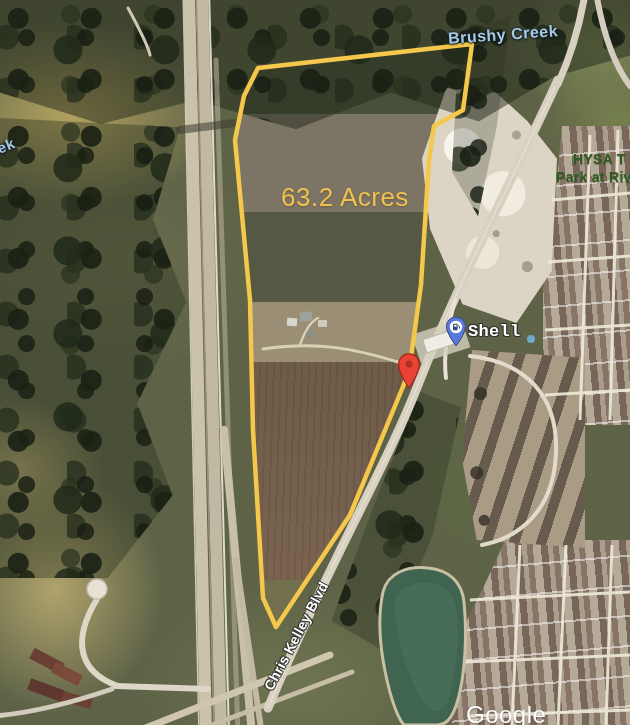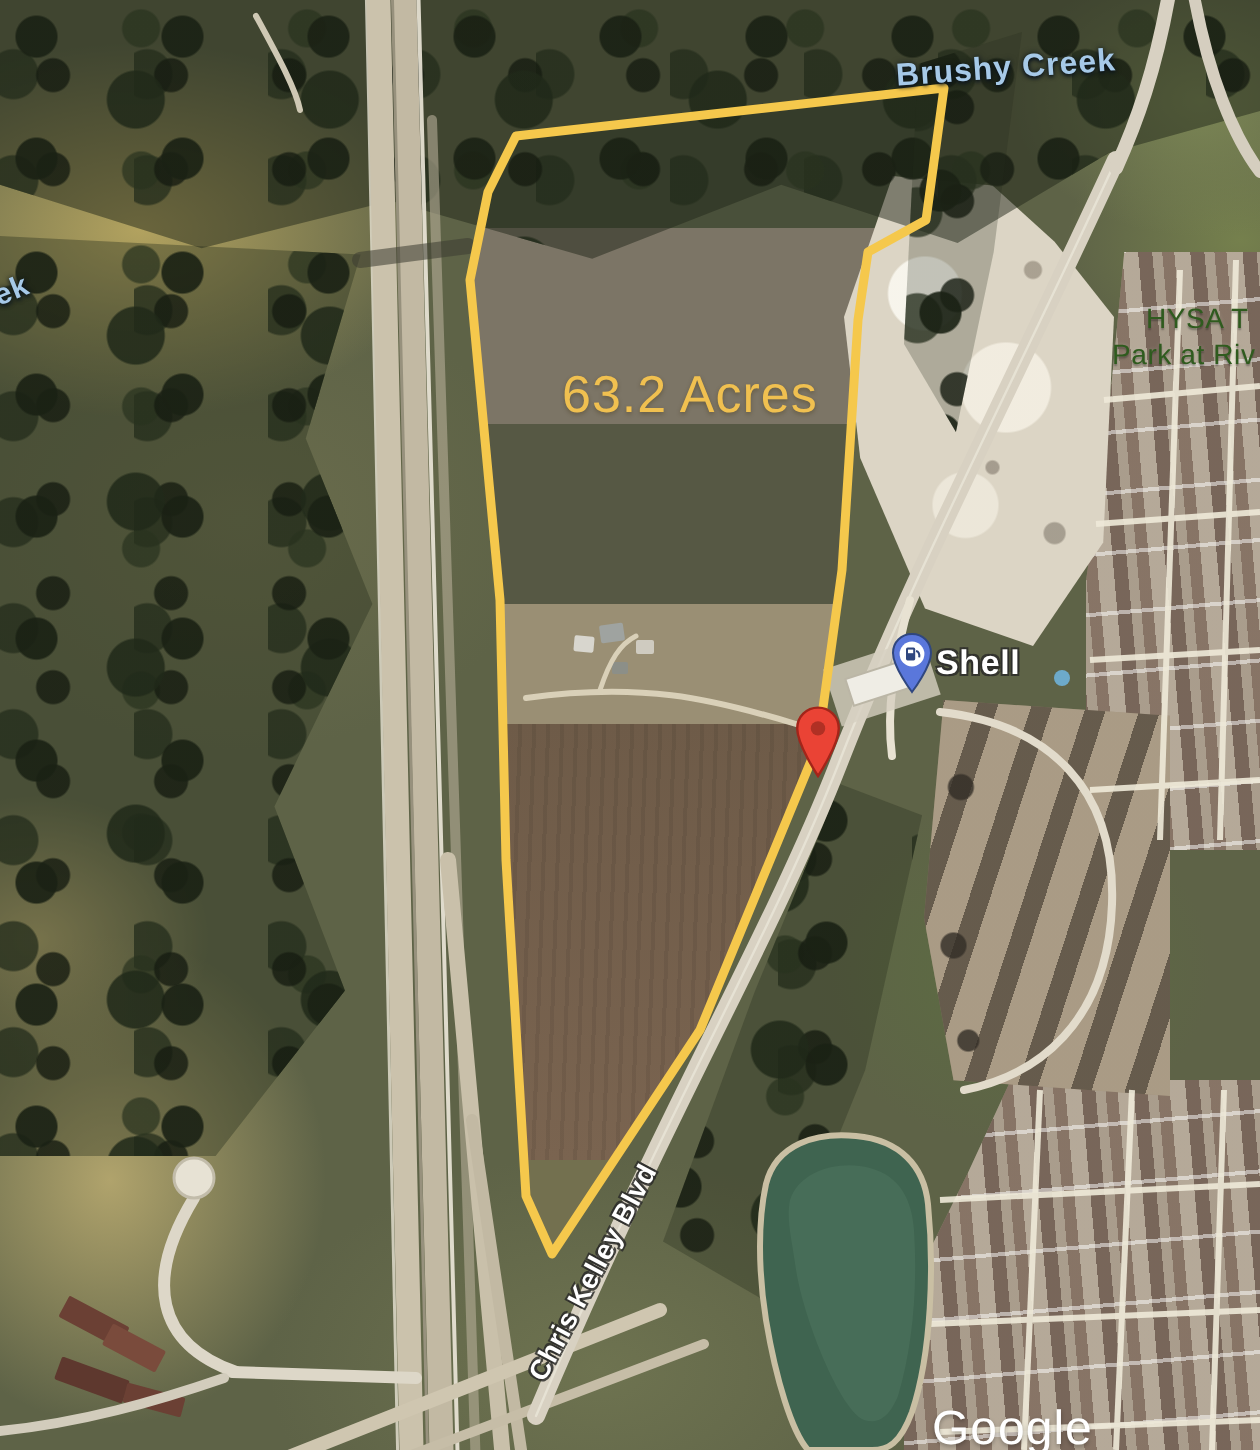--- a/index.html
+++ b/index.html
@@ -98,27 +98,27 @@
   #map-svg{position:absolute;inset:0;z-index:3;}
 
   
   .lbl{position:absolute;z-index:4;white-space:nowrap;}
   .water-lbl{color:#A6C9E8;font-size:16px;font-weight:600;letter-spacing:.5px;
     text-shadow:0 1px 2px rgba(8,18,28,.95),0 0 3px rgba(8,18,28,.8);}
   .brushy{left:448px;top:26px;transform:rotate(-4deg);}
   .creek-frag{left:-3px;top:137px;transform:rotate(-22deg);font-size:15px;}
   .acreage{left:281px;top:182px;color:#F0C050;font-size:26px;font-weight:400;letter-spacing:.5px;
     text-shadow:0 1px 2px rgba(60,45,10,.35);}
-  .park-lbl{color:#2F5B1E;font-weight:400;font-size:14px;letter-spacing:.3px;
+  .park-lbl{color:#2F5B1E;font-weight:700;font-size:14px;letter-spacing:.3px;
     text-shadow:0 1px 1px rgba(0,0,0,.35),0 0 2px rgba(220,230,210,.25);text-align:center;}
   .park1{left:573px;top:151px;}
   .park2{left:556px;top:169px;}
   .road-lbl{color:#fff;font-weight:600;font-size:14px;letter-spacing:.3px;
     text-shadow:-1px -1px 0 rgba(45,45,42,.85),1px -1px 0 rgba(45,45,42,.85),-1px 1px 0 rgba(45,45,42,.85),1px 1px 0 rgba(45,45,42,.85);}
-  .shell-lbl{left:468px;top:322px;font-size:17px;font-weight:700;}
+  .shell-lbl{left:468px;top:322px;font-size:17px;font-weight:700;font-family:Liberation Mono, monospace;}
   .chris{left:216px;top:628px;width:160px;text-align:center;transform:rotate(-62deg);}
   .shield{
     left:208px;top:441px;width:28px;height:17px;z-index:4;
     background:#FDFDF8;border:2px solid #3A3A3A;border-radius:50%;
     display:flex;align-items:center;justify-content:center;
     font-size:10px;font-weight:700;color:#111;letter-spacing:0;
   }
   .google{left:466px;top:701px;color:#fff;font-size:24px;font-weight:500;letter-spacing:.5px;
     text-shadow:0 1px 2px rgba(0,0,0,.3);}
 </style>

